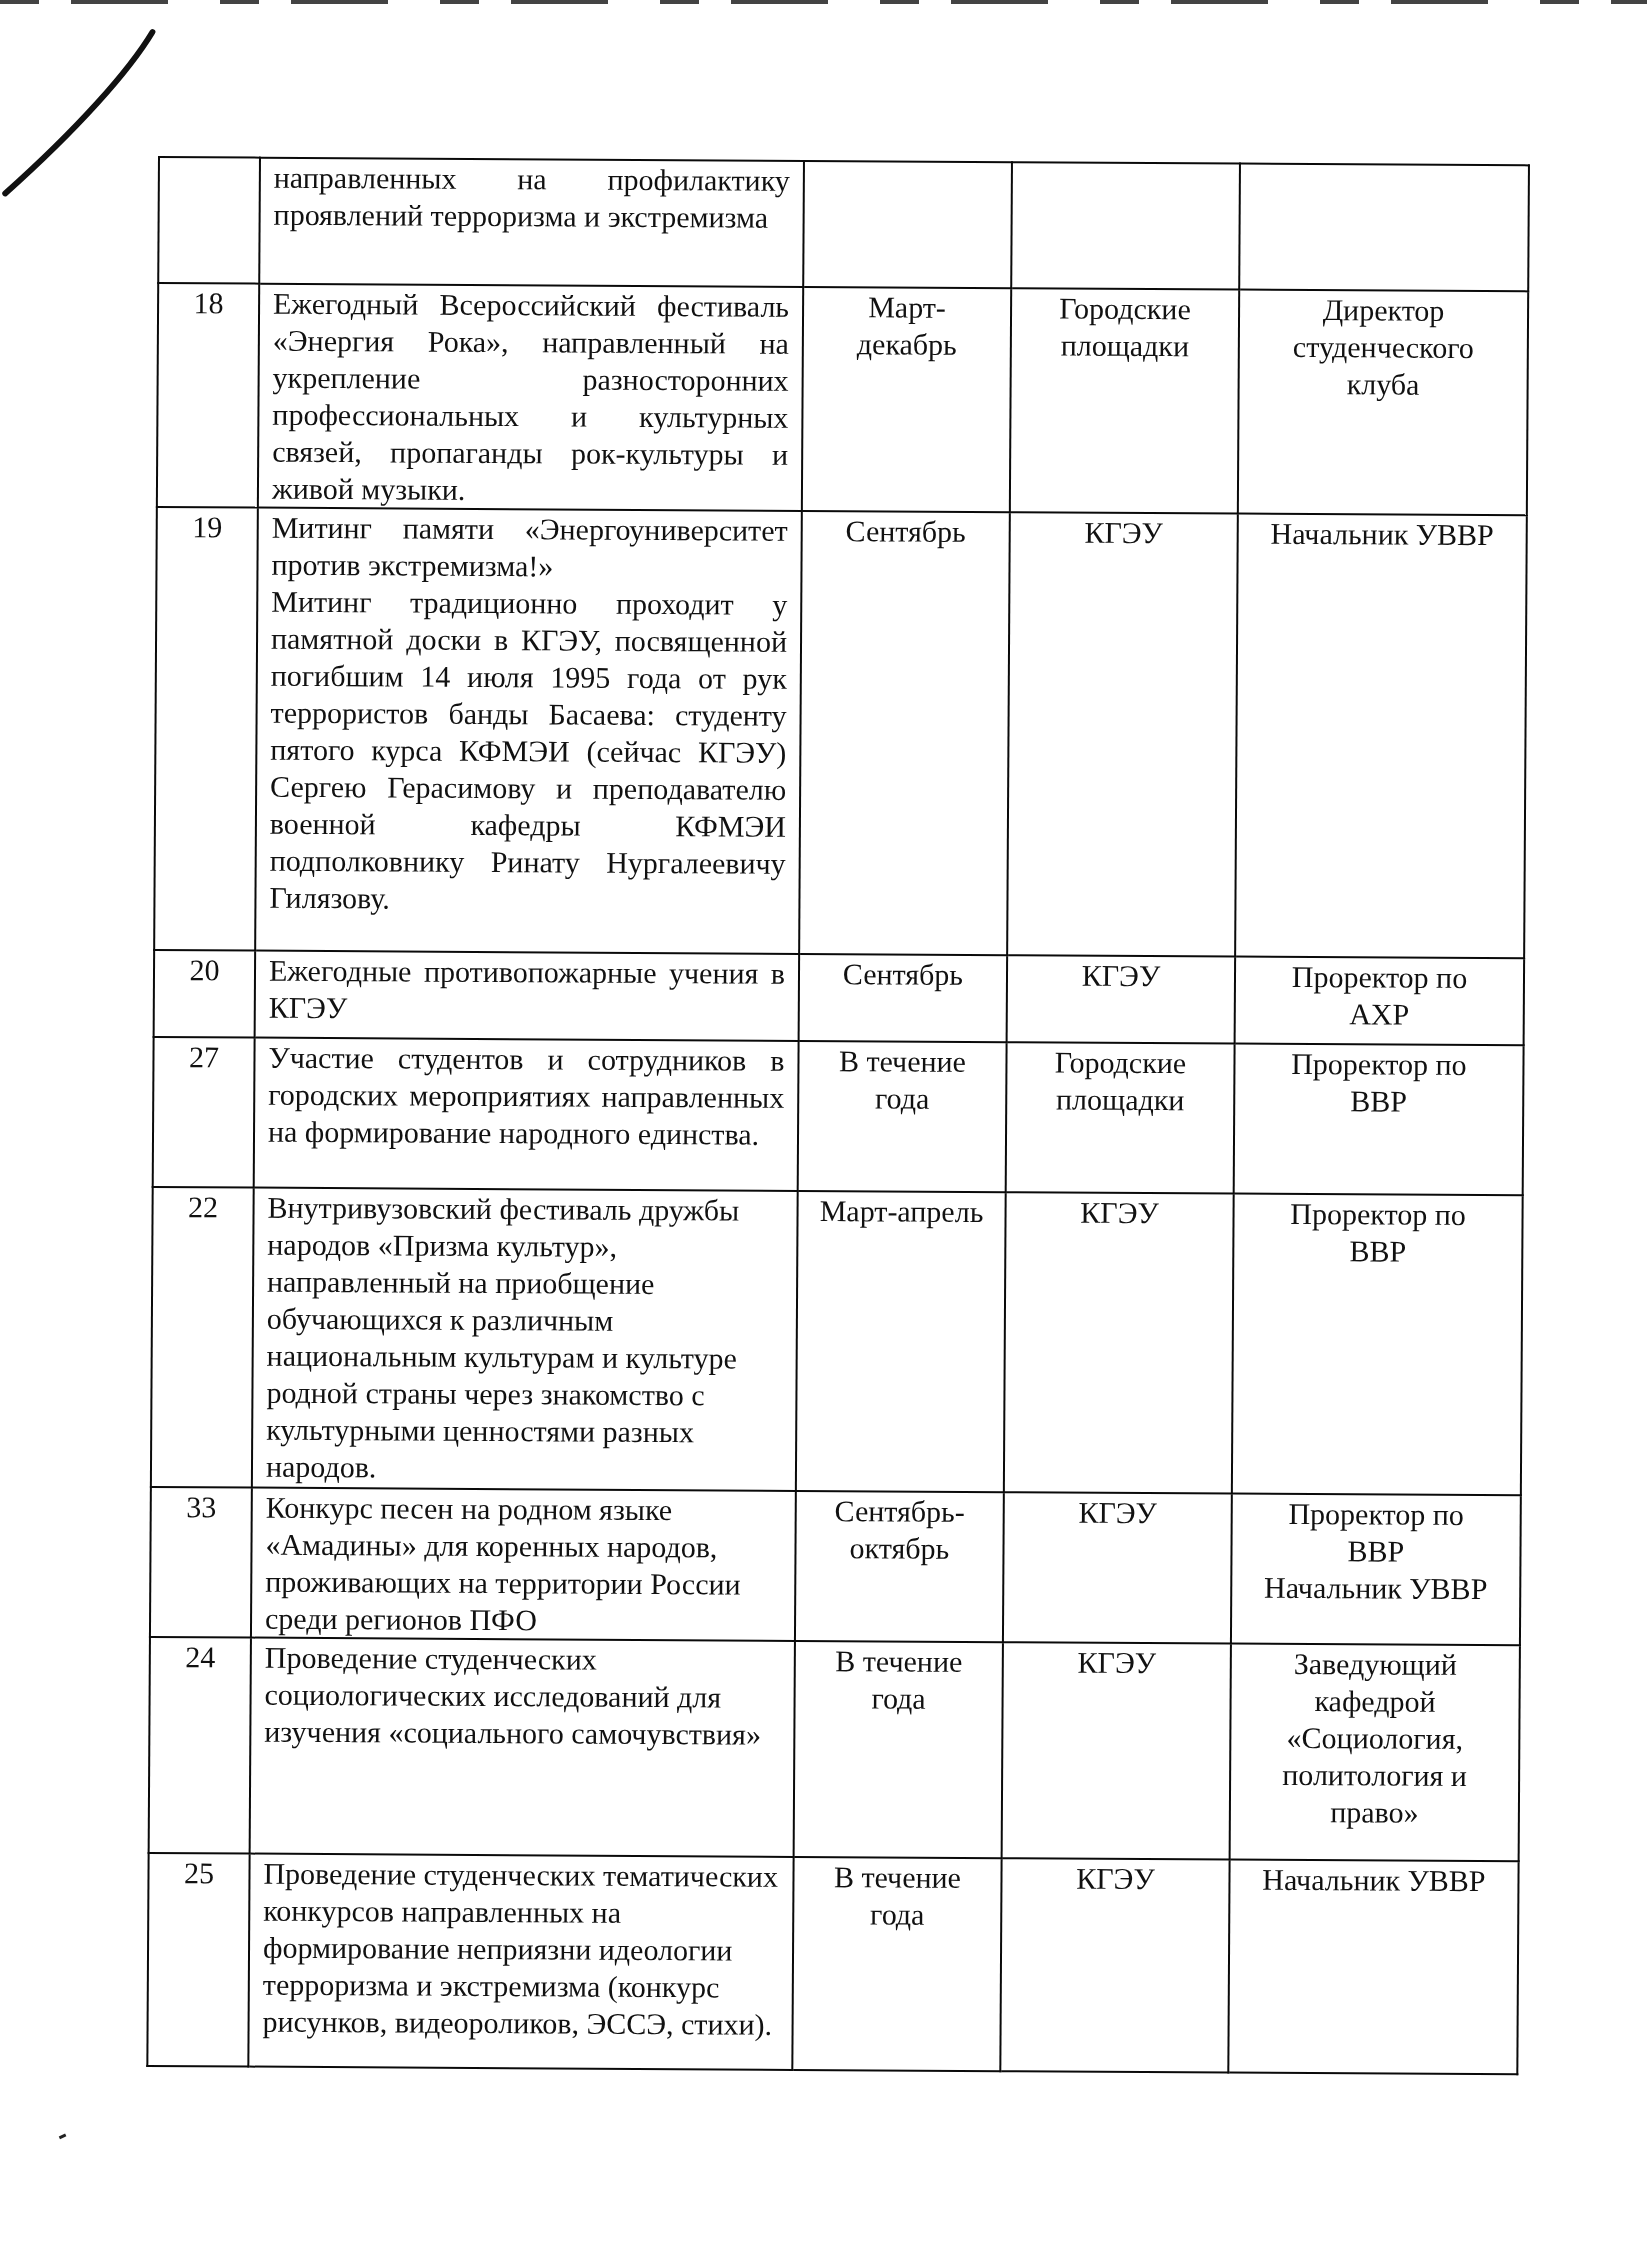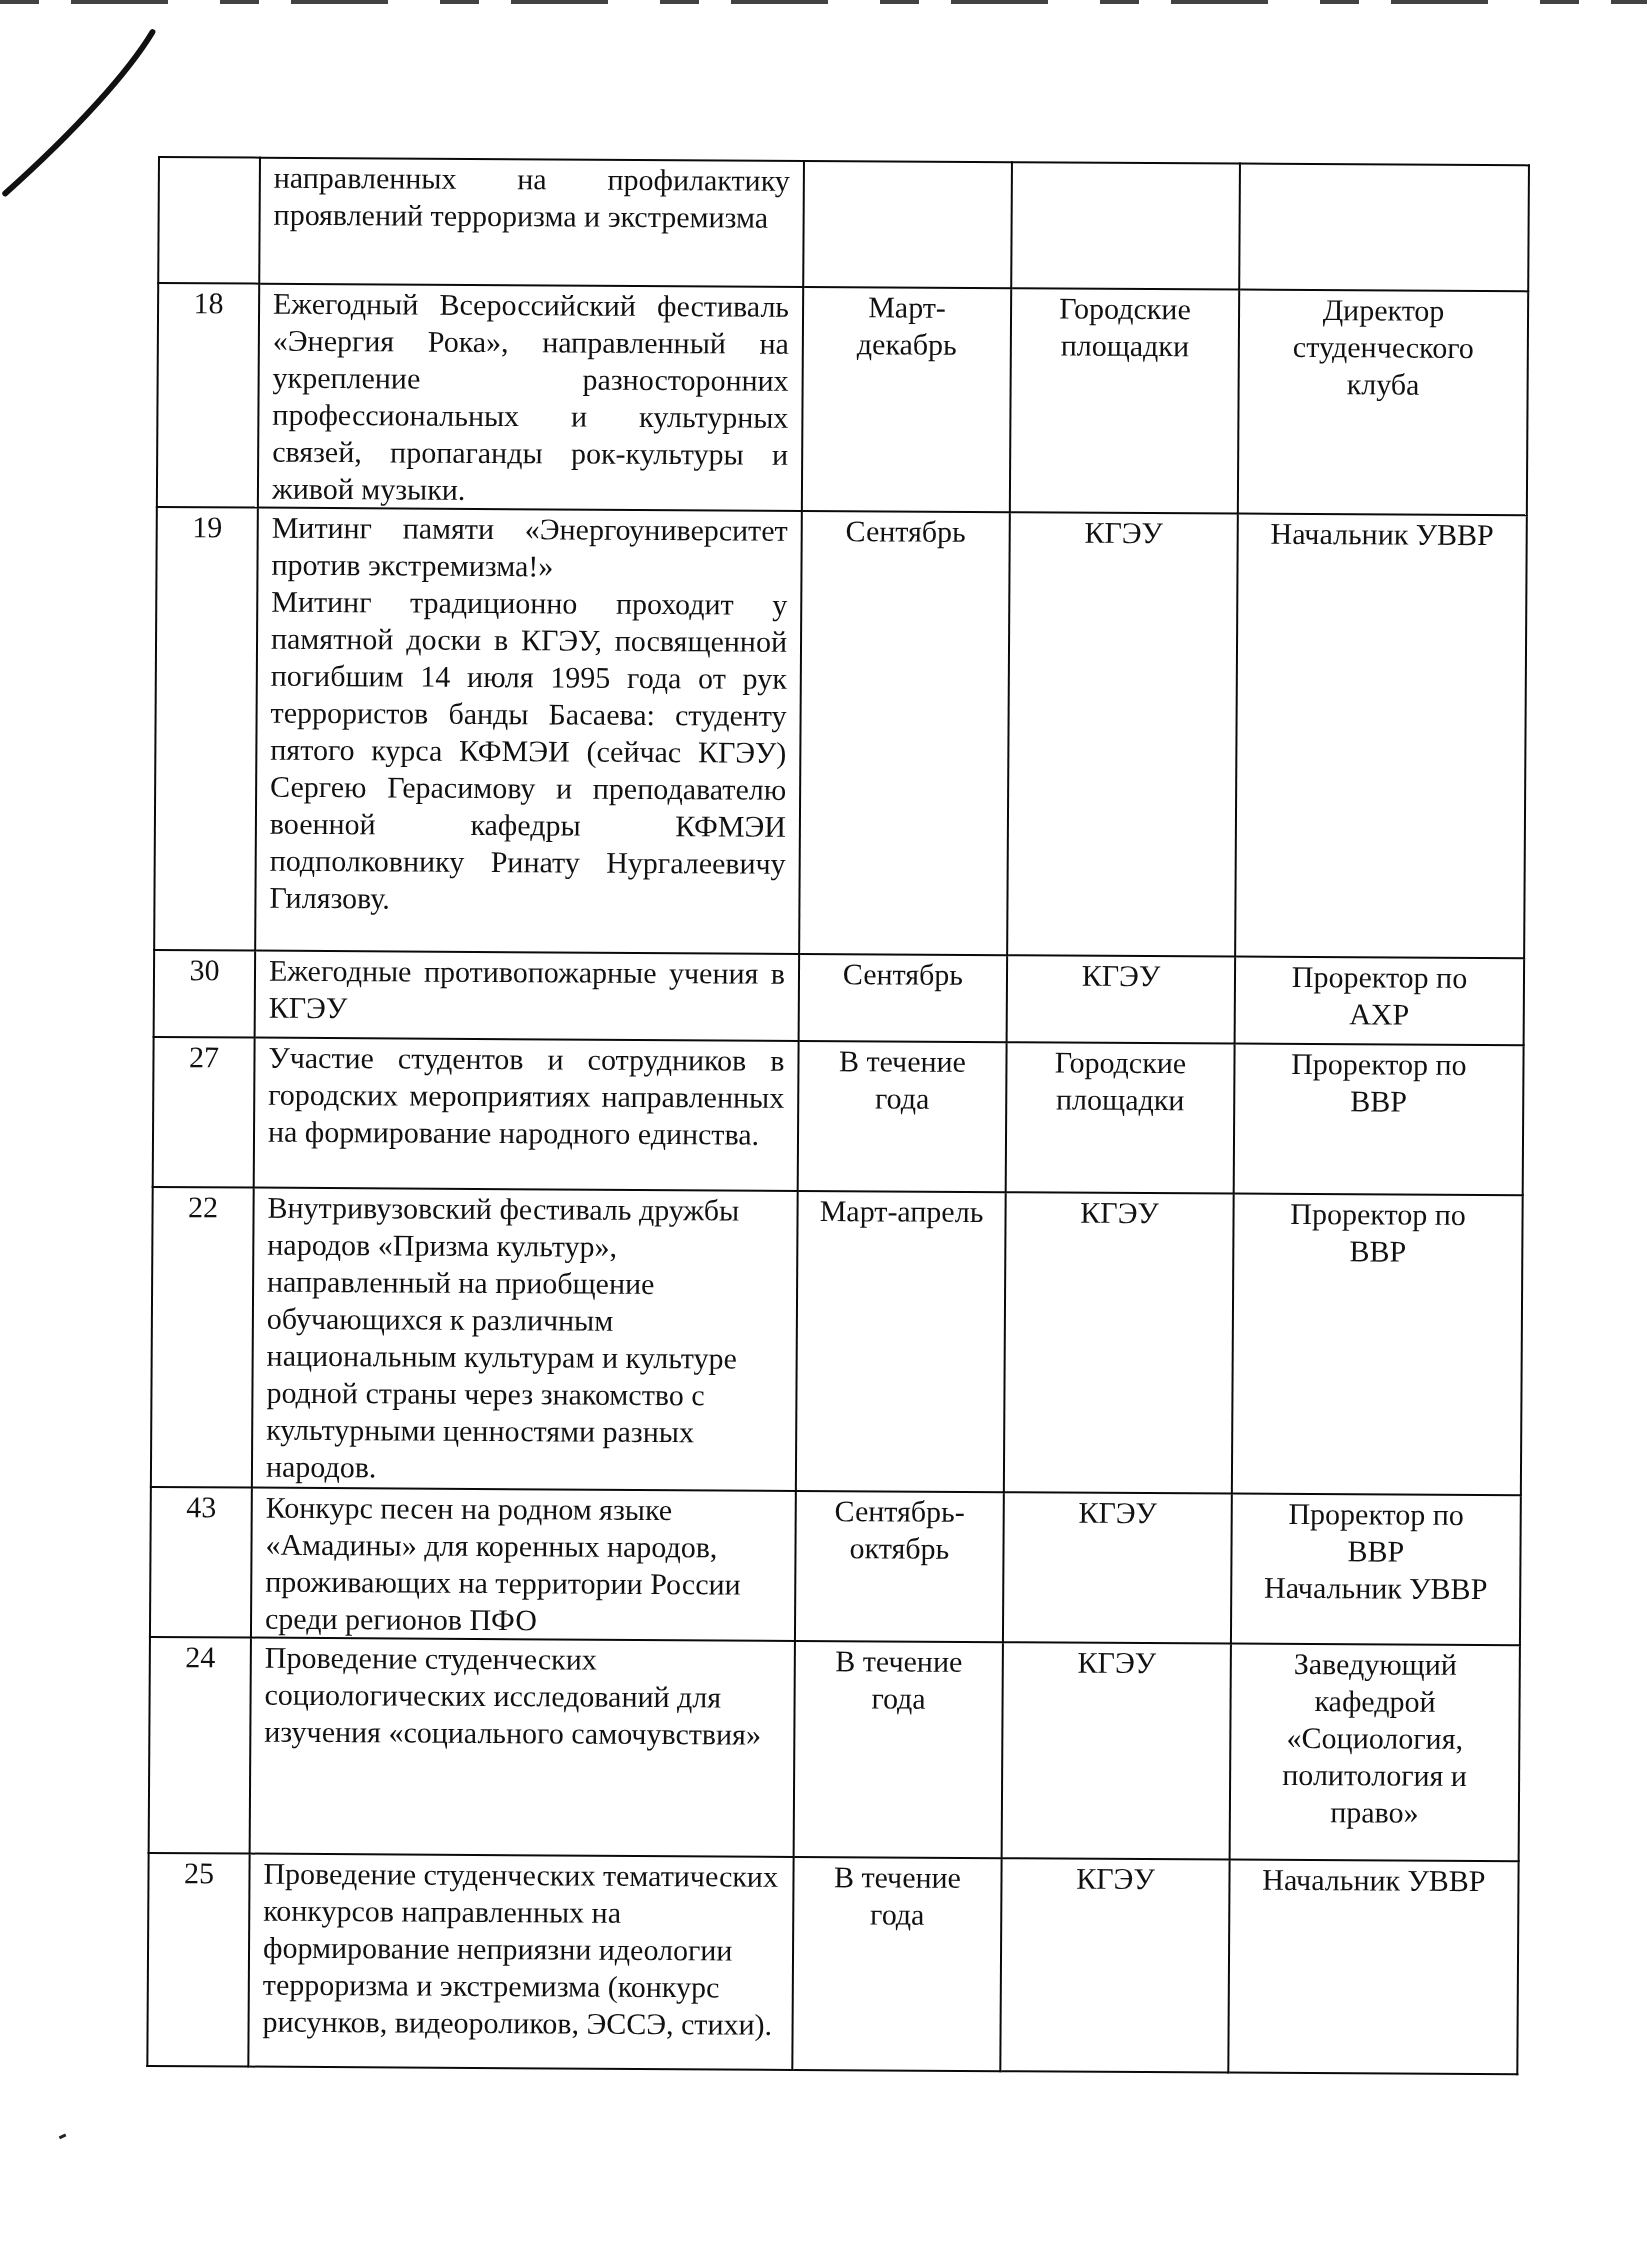--- a/index.html
+++ b/index.html
@@ -141,21 +141,21 @@
           <span class="line">Сентябрь</span>
         </td>
       <td class="center">
           <span class="line">КГЭУ</span>
         </td>
       <td class="center">
           <span class="line">Начальник УВВР</span>
         </td>
     </tr>
     <tr style="height:87px">
-      <td class="num">30</td>
+      <td class="num">20</td>
       <td class="desc">
           <span class="para">Ежегодные противопожарные учения в КГЭУ</span>
         </td>
       <td class="center">
           <span class="line">Сентябрь</span>
         </td>
       <td class="center">
           <span class="line">КГЭУ</span>
         </td>
       <td class="resp">
@@ -191,21 +191,21 @@
         </td>
       <td class="center">
           <span class="line">КГЭУ</span>
         </td>
       <td class="resp">
           <span class="line">Проректор по</span>
           <span class="line">ВВР</span>
         </td>
     </tr>
     <tr style="height:140px">
-      <td class="num">43</td>
+      <td class="num">33</td>
       <td class="desc" style="text-align:left">
           <span class="para">Конкурс песен на родном языке «Амадины» для коренных народов, проживающих на территории России среди регионов ПФО</span>
         </td>
       <td class="center">
           <span class="line">Сентябрь-</span>
           <span class="line">октябрь</span>
         </td>
       <td class="center">
           <span class="line">КГЭУ</span>
         </td>

